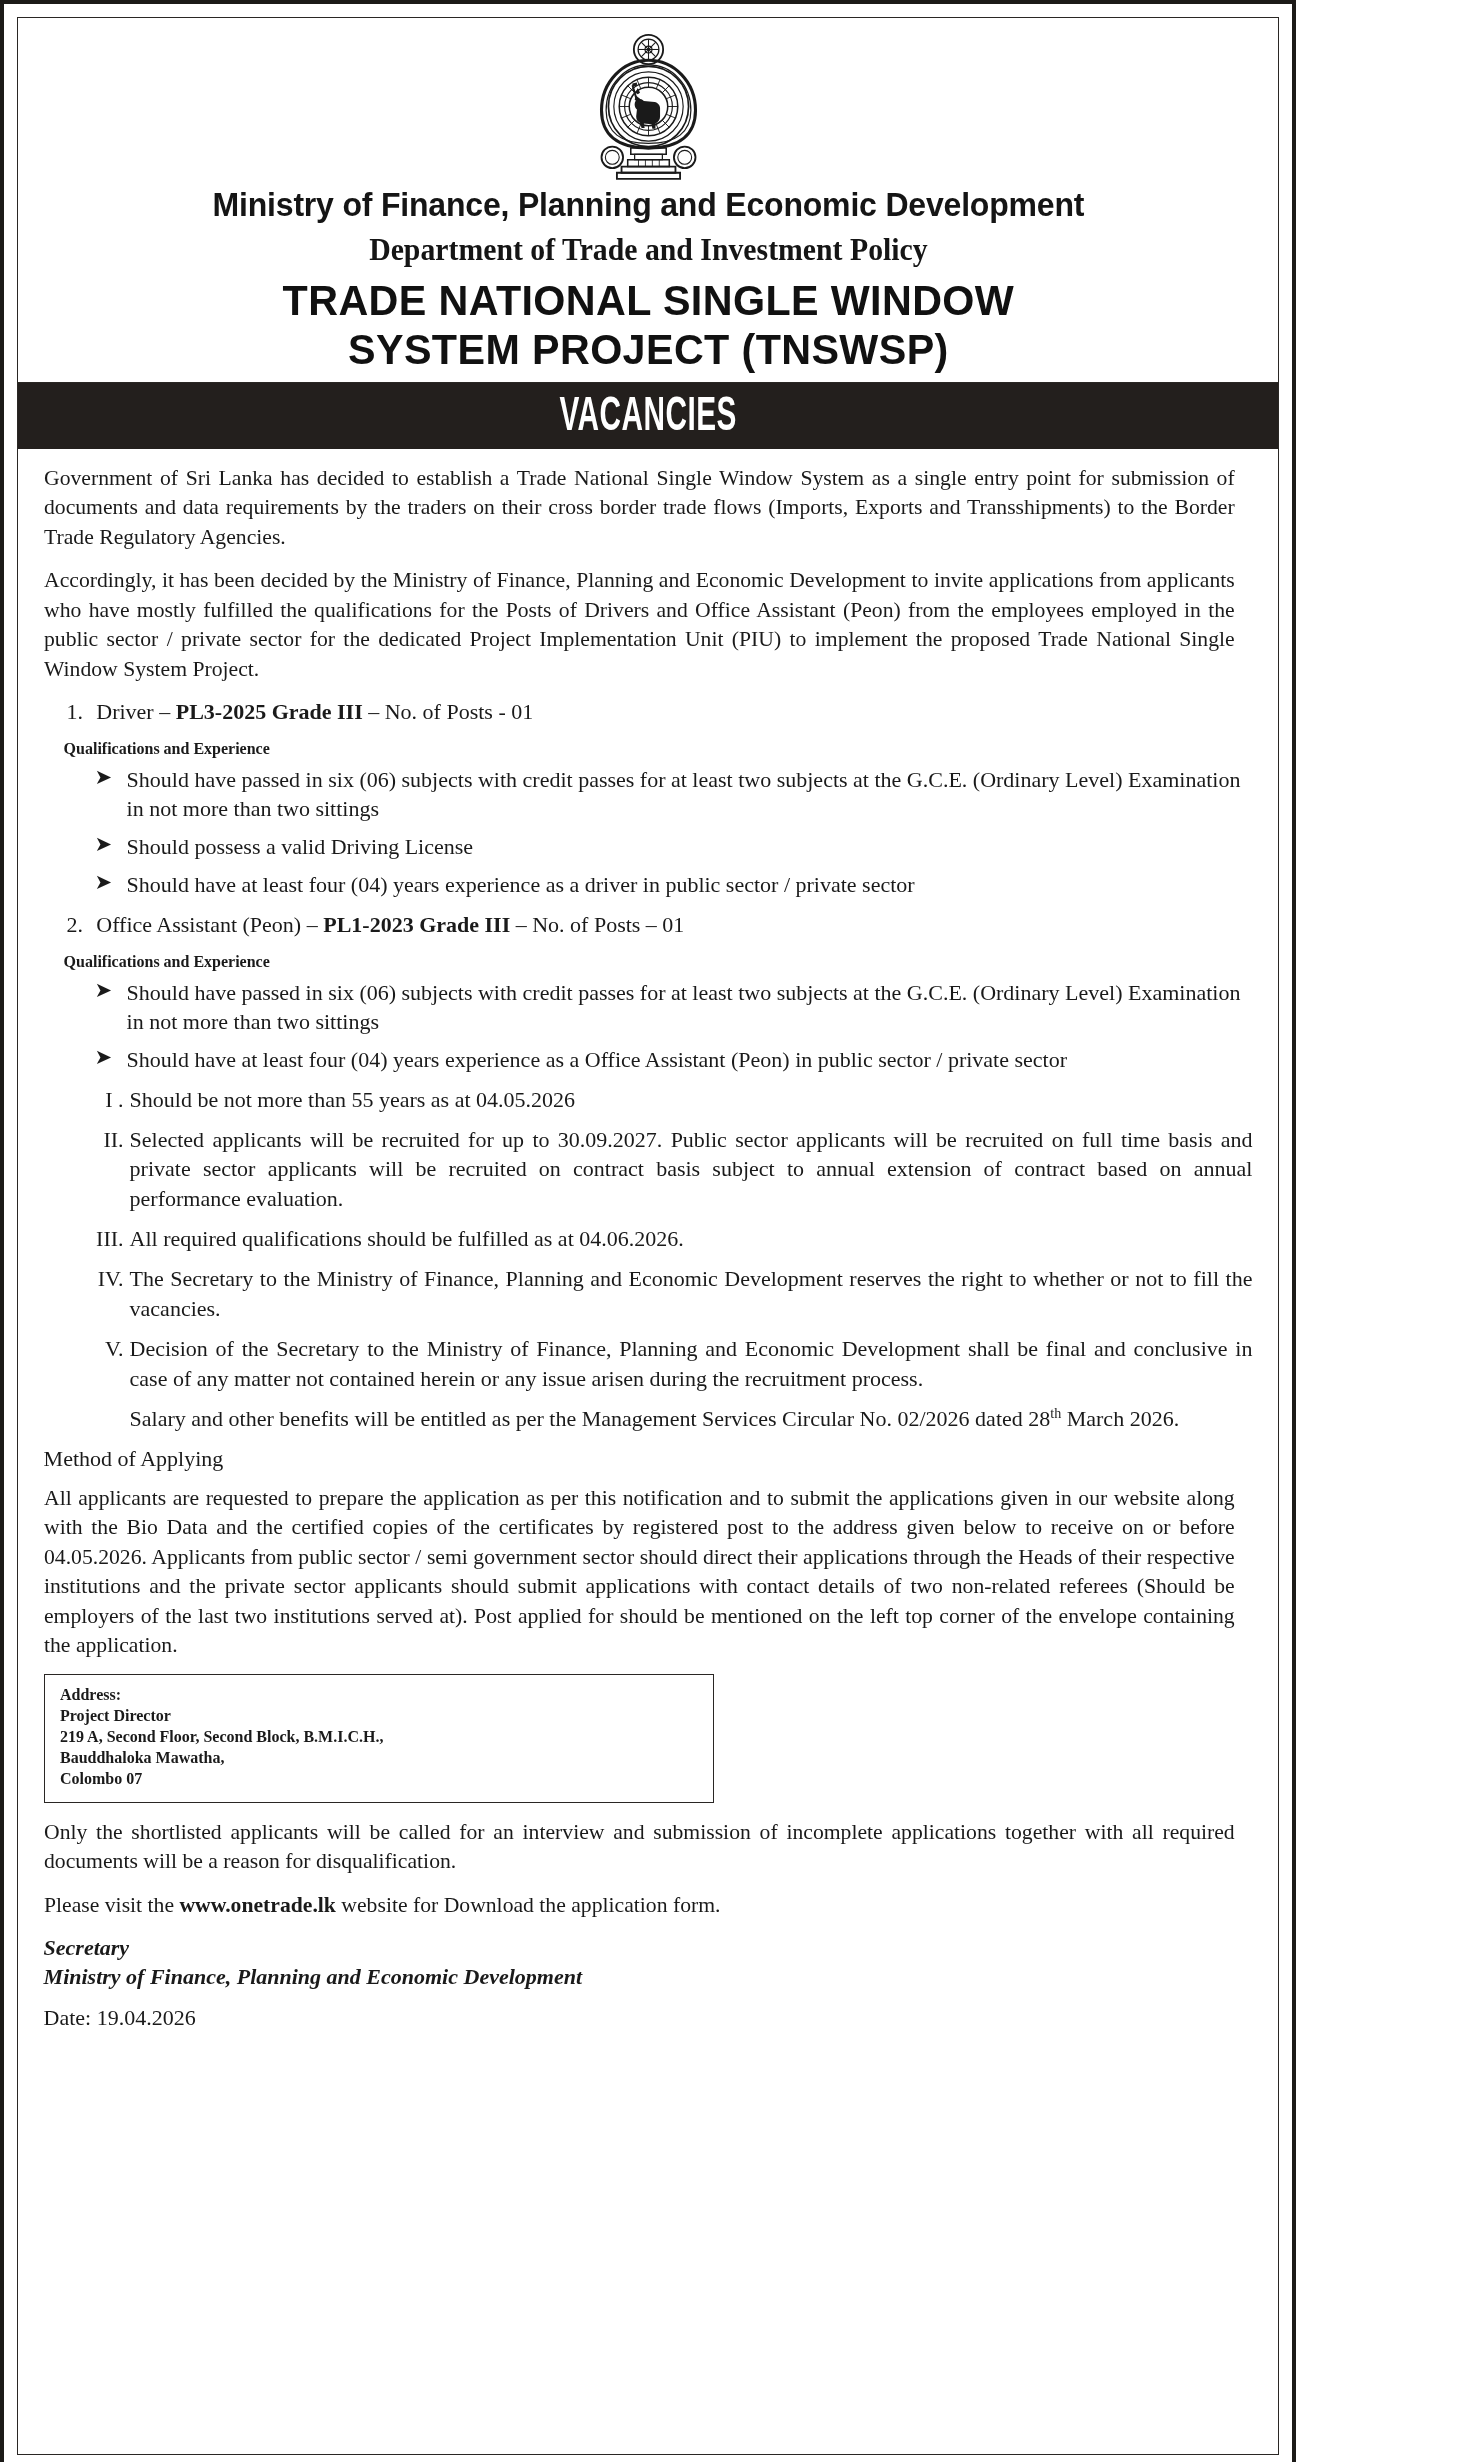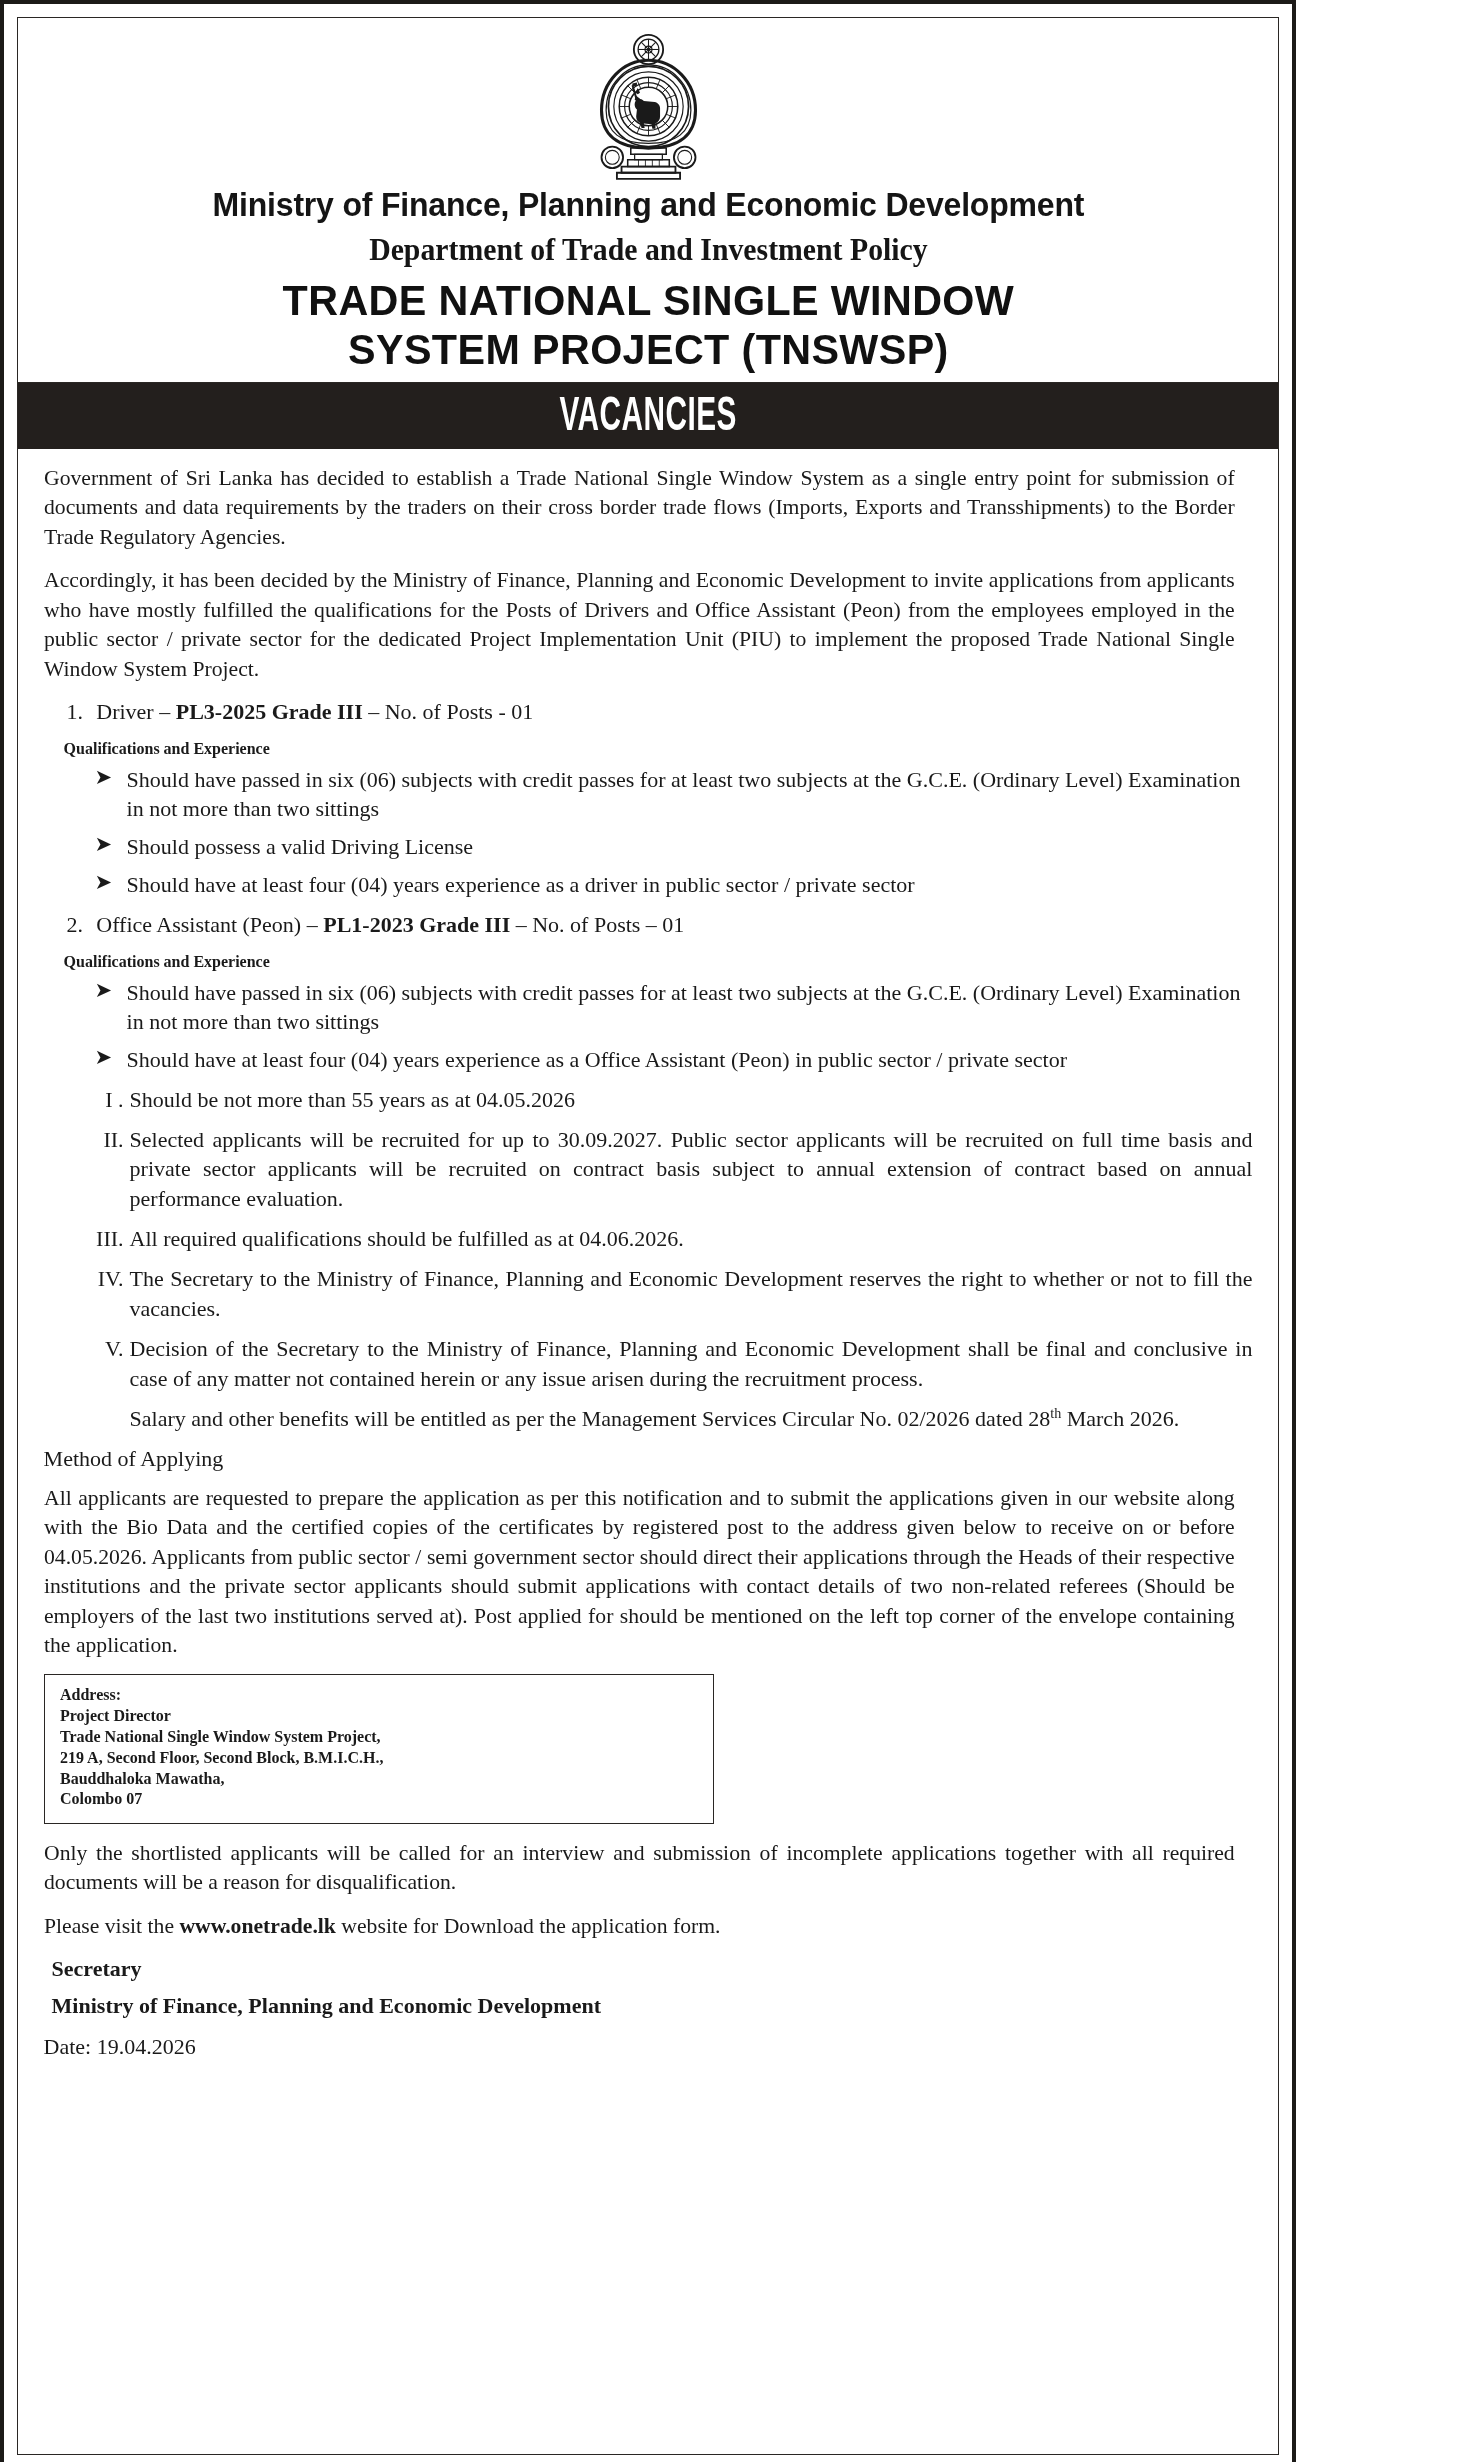--- a/index.html
+++ b/index.html
@@ -195,21 +195,22 @@
     font-size: 16px;
     line-height: 1.3;
   }
 
   
   .footer-block { margin-top: 3.1px; }
   .signoff {
     font-weight: bold;
     font-size: 22px;
     line-height: 1.32;
-    margin: 8px;
+    margin: 0;
+    font-style: italic;
   }
   .date-line {
     font-size: 22px;
     margin: 14px 0 7.7px 0;
   }
   b.inline { font-weight: bold; }
 </style>
 </head>
 <body>
 
@@ -333,21 +334,20 @@
       <li><span class="rn">V.</span><span>Decision of the Secretary to the Ministry of Finance, Planning and Economic Development shall be final and conclusive in case of any matter not contained herein or any issue arisen during the recruitment process.</span></li>
     </ol>
     <div class="salary-note"><span>Salary and other benefits will be entitled as per the Management Services Circular No. 02/2026 dated 28</span><sup>th</sup><span> March 2026.</span></div>
 
     <div class="method-title">Method of Applying</div>
     <p class="para">All applicants are requested to prepare the application as per this notification and to submit the applications given in our website along with the Bio Data and the certified copies of the certificates by registered post to the address given below to receive on or before 04.05.2026. Applicants from public sector / semi government sector should direct their applications through the Heads of their respective institutions and the private sector applicants should submit applications with contact details of two non-related referees (Should be employers of the last two institutions served at). Post applied for should be mentioned on the left top corner of the envelope containing the application.</p>
 
     <div class="address-box">
       <div>Address:</div>
       <div>Project Director</div>
-      <div>Trade National Single Window System Project,</div>
       <div>219 A, Second Floor, Second Block, B.M.I.C.H.,</div>
       <div>Bauddhaloka Mawatha,</div>
       <div>Colombo 07</div>
     </div>
 
     <div class="footer-block">
       <p class="para">Only the shortlisted applicants will be called for an interview and submission of incomplete applications together with all required documents will be a reason for disqualification.</p>
       <p class="para"><span>Please visit the </span><b class="inline">www.onetrade.lk</b><span> website for Download the application form.</span></p>
       <div class="signoff">Secretary</div>
       <div class="signoff">Ministry of Finance, Planning and Economic Development</div>

